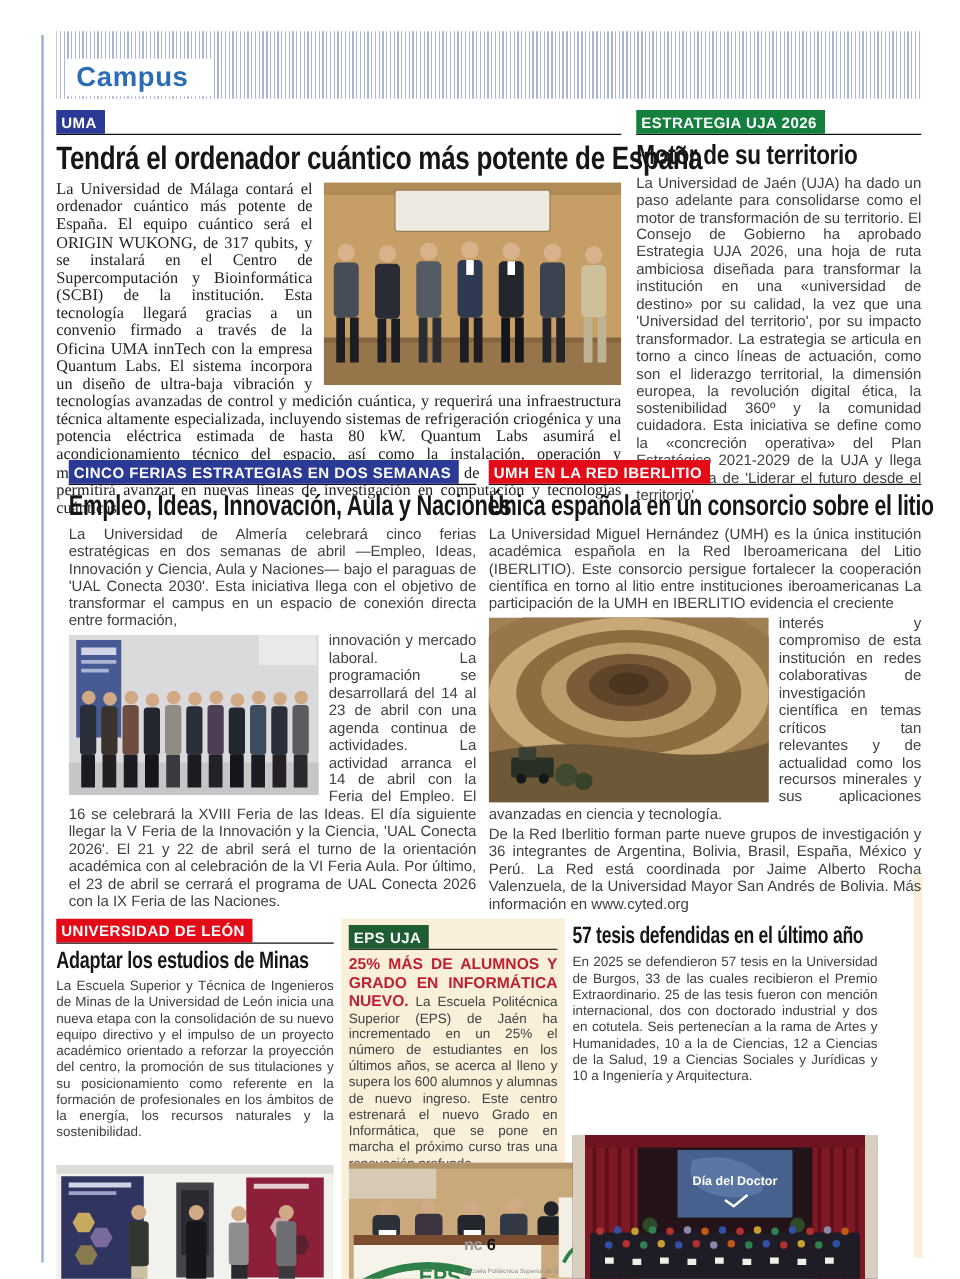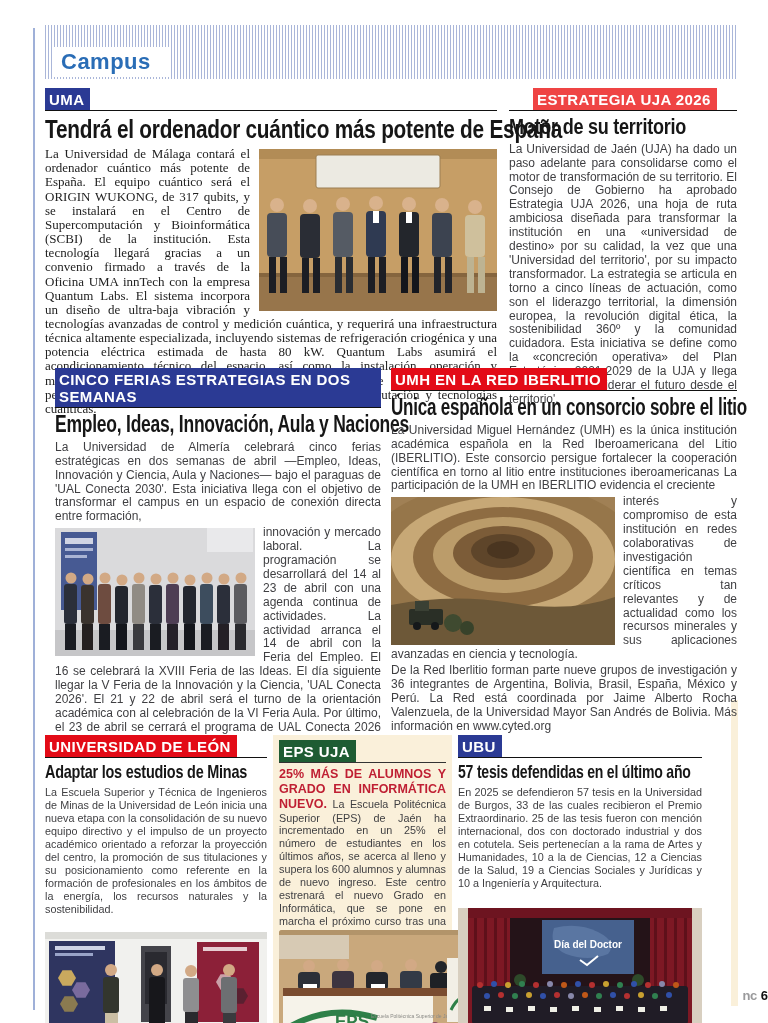--- a/index.html
+++ b/index.html
@@ -15,24 +15,24 @@
     padding:2px 20px 2px 8px; font-size:22px; font-weight:bold; color:#2a6db6; letter-spacing:.5px; }
 
   .row { position:absolute; left:45px; display:flex; }
   .row1 { top:88px;  width:692px; gap:12px; }
   .row2 { top:368px; width:692px; gap:10px; }
   .row3 { top:735px; width:692px; gap:6px; }
 
   .col { position:relative; }
 
   .tagrow { border-bottom:1.5px solid #111; }
-  .tag { display:inline-block; color:#fff; font-weight:bold; font-size:15px;
+  .tag { display:inline-block; color:#fff; font-weight:bold; font-size:12px;
     letter-spacing:.4px; padding:2.5px 6px 2px 4px; }
   .tag-blue { background:#2b3a94; }
-  .tag-green { background:#ef4444;margin-left:24px; }
+  .tag-green { background:#15803d; }
   .tag-red { background:#e30b17; }
   .tag-dkgreen { background:#1e5c33; }
 
   .hl { font-weight:bold; color:#161616; white-space:nowrap; letter-spacing:-0.3px;
     transform-origin:0 100%; margin:4px 0 4px; line-height:1.1; }
   .hl-uma { font-size:26px; transform:scaleX(.80); }
   .hl-uja { font-size:22px; transform:scaleX(.82); }
   .hl-ual { font-size:23px; transform:scaleX(.76); }
   .hl-umh { font-size:23px; transform:scaleX(.74); }
   .hl-leon { font-size:19px; transform:scaleX(.76); }
@@ -46,21 +46,21 @@
 
   .ph-r { float:right; margin:2px 0 3px 9px; }
   .ph-l { float:left; margin:2px 8px 2px 0; }
 
   .eps-panel { background:#faf0da; padding:5px 6px; height:313px; }
   .lead-red { color:#bf1f33; font-weight:bold; }
 
   .bottom-photo { position:absolute; bottom:0; left:0; }
   .eps-photo { position:absolute; bottom:6px; left:6px; border-radius:3px; }
 
-  .footer { position:absolute; top:988px; left:0; width:768px; text-align:right;
+  .footer { position:absolute; top:988px; left:0; width:768px; text-align:center;
     font-weight:bold; font-size:13px; }
   .footer .brand { color:#9a9a9c; letter-spacing:-0.5px; }
   .footer .pg { color:#111; margin-left:4px; }
 
   svg { display:block; }
 </style>
 </head>
 <body>
 
 <div class="left-rule"></div>
@@ -287,23 +287,20 @@
       <circle cx="150" cy="100" r="6" fill="#b86a86"></circle>
         <circle cx="160" cy="104" r="5" fill="#d8c8d0"></circle>
         <circle cx="144" cy="107" r="5" fill="#4a6a3a"></circle>
         <circle cx="156" cy="96" r="4" fill="#8a4a62"></circle>
       <circle cx="182" cy="108" r="7" fill="#1c1a1e"></circle>
         <circle cx="197" cy="110" r="8" fill="#1c1a1e"></circle>
     </svg>
   </div>
 
   <div class="col" style="width:244px; height:313px;">
-    <div class="tagrow">
-      <span class="tag tag-blue">UBU</span>
-    </div>
     <div class="hl hl-ubu">57 tesis defendidas en el último año</div>
     <p class="sans-body-sm">En 2025 se defendieron 57 tesis en la Universidad de Burgos, 33 de las cuales recibieron el Premio Extraordinario. 25 de las tesis fueron con mención internacional, dos con doctorado industrial y dos en cotutela. Seis pertenecían a la rama de Artes y Humanidades, 10 a la de Ciencias, 12 a Ciencias de la Salud, 19 a Ciencias Sociales y Jurídicas y 10 a Ingeniería y Arquitectura.</p>
     <svg class="bottom-photo" width="244" height="140" viewBox="0 0 244 140">
       <rect width="244" height="140" fill="#241318"></rect>
       <rect x="0" y="0" width="10" height="118" fill="#d8cfc0"></rect>
       <rect x="234" y="0" width="10" height="118" fill="#d8cfc0"></rect>
       <rect x="10" y="0" width="42" height="116" fill="#7d1824"></rect>
       <rect x="16" y="0" width="3" height="116" fill="#5e101a"></rect>
         <rect x="26" y="0" width="3" height="116" fill="#5e101a"></rect>
         <rect x="36" y="0" width="3" height="116" fill="#5e101a"></rect>

